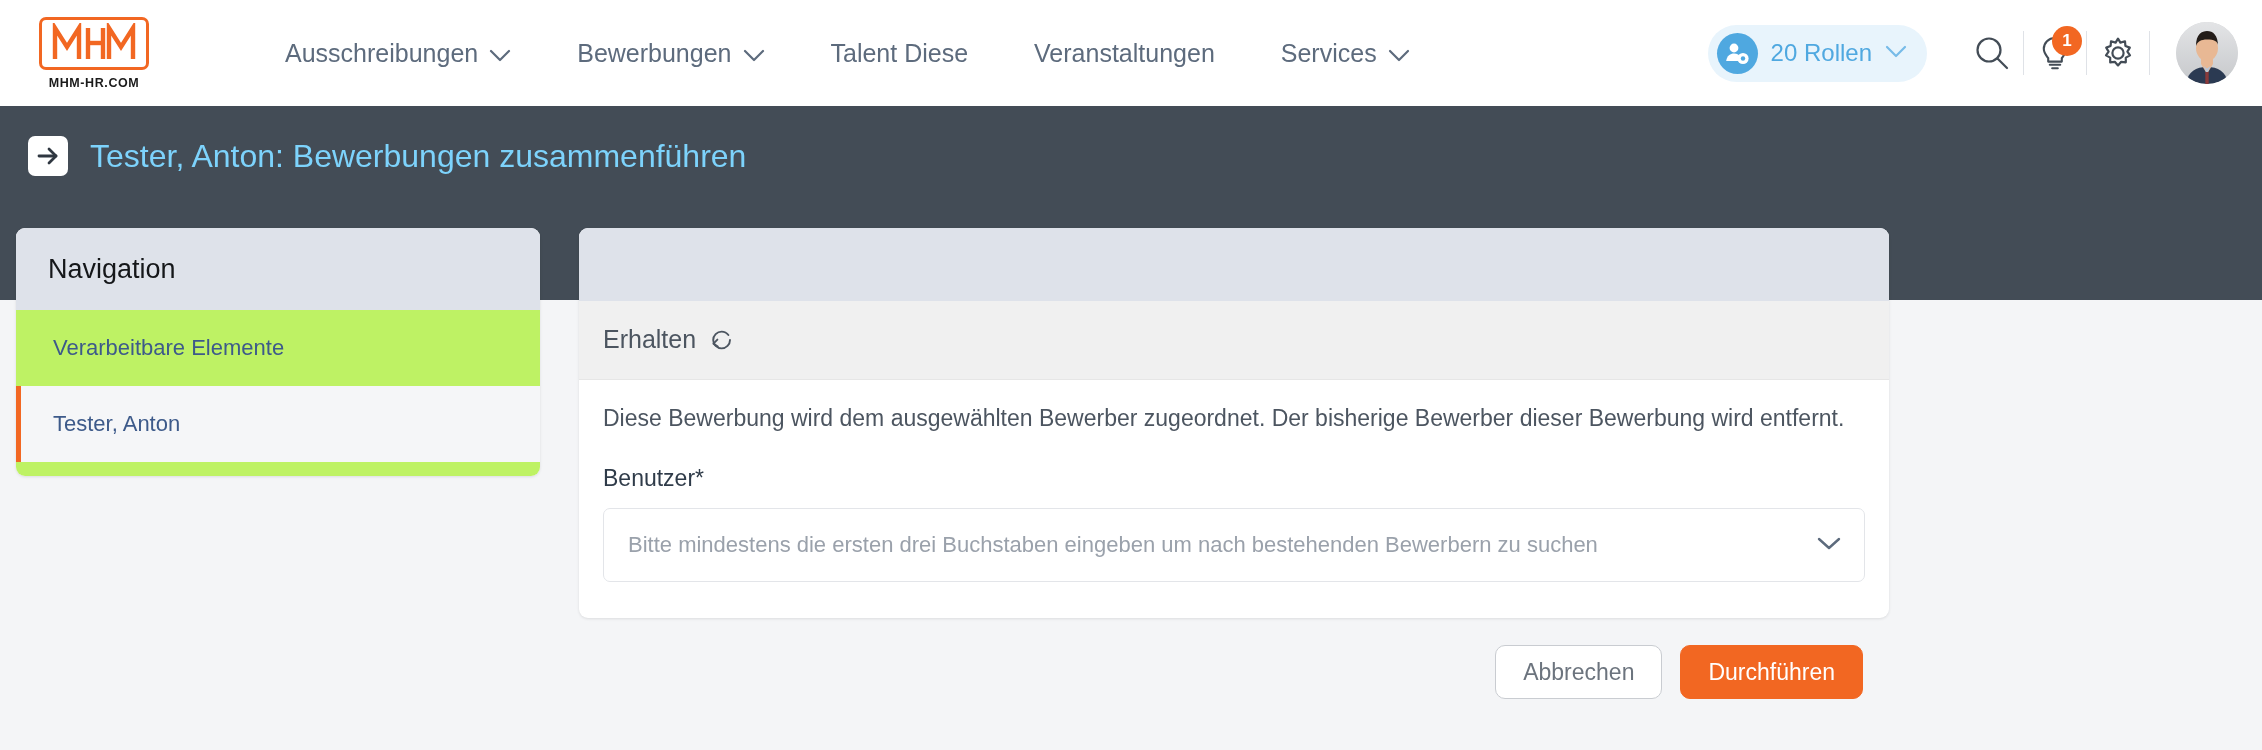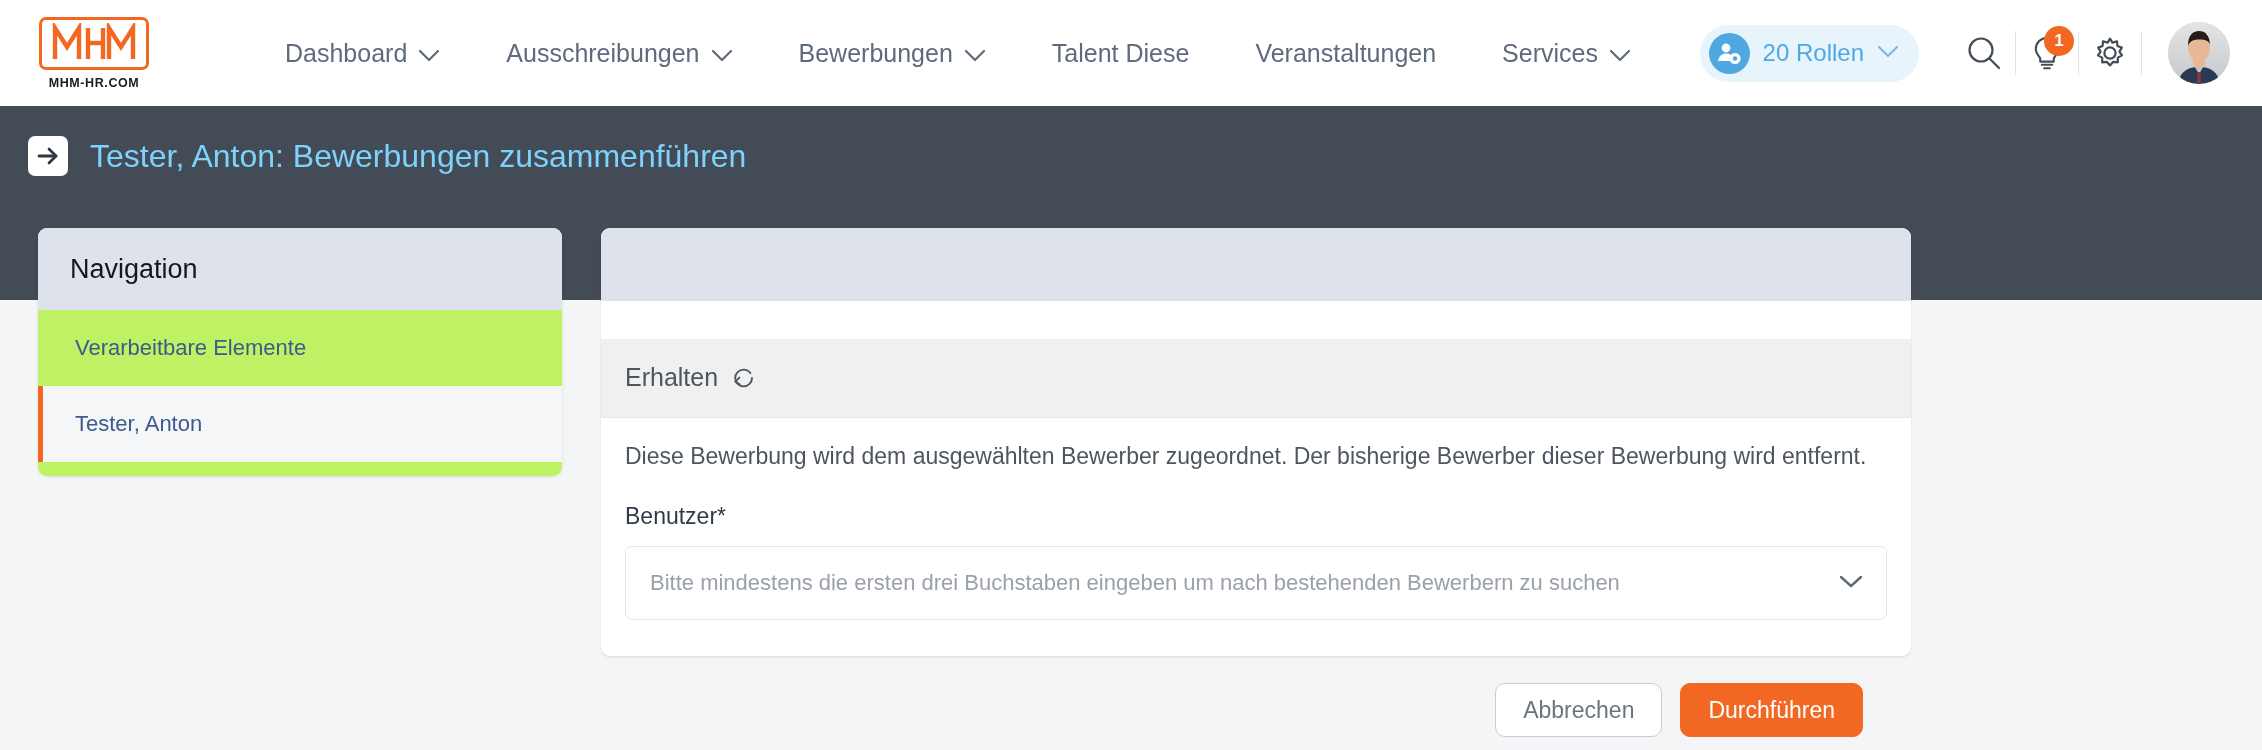--- a/index.html
+++ b/index.html
@@ -44,21 +44,21 @@
     padding: 10px 0;
     margin-right: 66px;
     cursor: pointer;
     white-space: nowrap;
   }
   .nav-item:last-child { margin-right: 0; }
   .chev { display: inline-block; }
 
   .topright {
     display: flex; align-items: center; gap: 0;
-    position: absolute; right: 32px; top: 50%; transform: translateY(-50%);
+    position: absolute; right: 24px; top: 50%; transform: translateY(-50%);
   }
   .roles-pill {
     display: flex; align-items: center; gap: 13px;
     background: #e8f4fc;
     border-radius: 30px;
     padding: 8px 20px 8px 9px;
     margin-right: 34px;
     cursor: pointer;
   }
   .roles-avatar {
@@ -114,21 +114,21 @@
   
   .body-region { position: relative; height: 544px; }
   .dark-strip {
     position: absolute; left: 0; top: 0; width: 100%; height: 94px;
     background: #434c56;
   }
 
   .content {
     position: relative;
     display: flex;
-    padding: 22px 0 0 38px;
+    padding: 22px 0 0 16px;
     gap: 39px;
   }
 
   
   .nav-card {
     width: 524px;
     border-radius: 9px;
     overflow: hidden;
     background: #ffffff;
     box-shadow: 0 1px 3px rgba(0,0,0,0.10);
@@ -162,21 +162,20 @@
     box-shadow: 0 1px 3px rgba(0,0,0,0.10);
     overflow: hidden;
     align-self: flex-start;
   }
   .panel-head { background: #dee2ea; height: 73px; }
   .panel-subhead {
     background: #f0f0f0;
     padding: 24px 24px 25px;
     display: flex; align-items: center; gap: 13px;
     border-bottom: 1px solid #e6e6e6;
-    margin-top: 38px;
   }
   .panel-subhead-title { font-size: 25px; color: #4c5560; }
   .refresh-icon { display: flex; align-items: center; cursor: pointer; }
 
   .panel-body { padding: 25px 24px 36px; }
   .panel-desc {
     font-size: 23px;
     color: #4c5560;
     margin-bottom: 33px;
   }
@@ -238,28 +237,20 @@
           <line x1="37" y1="20" x2="52" y2="20"></line>
           <line x1="52" y1="5" x2="52" y2="36"></line>
           <polyline points="58,36 58,5 70,24 82,5 82,36"></polyline>
         </g>
       </svg>
     </div>
     <div class="logo-sub">MHM-HR.COM</div>
   </div>
 
   <div class="mainnav">
-    <div class="nav-item">
-      <span>Dashboard</span>
-      <span class="chev">
-        <svg width="22" height="13" viewBox="0 0 22 13">
-            <path d="M2 2 L11 11 L20 2" stroke="#5d6b7d" stroke-width="2.2" fill="none" stroke-linecap="round" stroke-linejoin="round"></path>
-          </svg>
-      </span>
-    </div>
     <div class="nav-item">
       <span>Ausschreibungen</span>
       <span class="chev">
         <svg width="22" height="13" viewBox="0 0 22 13">
             <path d="M2 2 L11 11 L20 2" stroke="#5d6b7d" stroke-width="2.2" fill="none" stroke-linecap="round" stroke-linejoin="round"></path>
           </svg>
       </span>
     </div>
     <div class="nav-item">
       <span>Bewerbungen</span>

